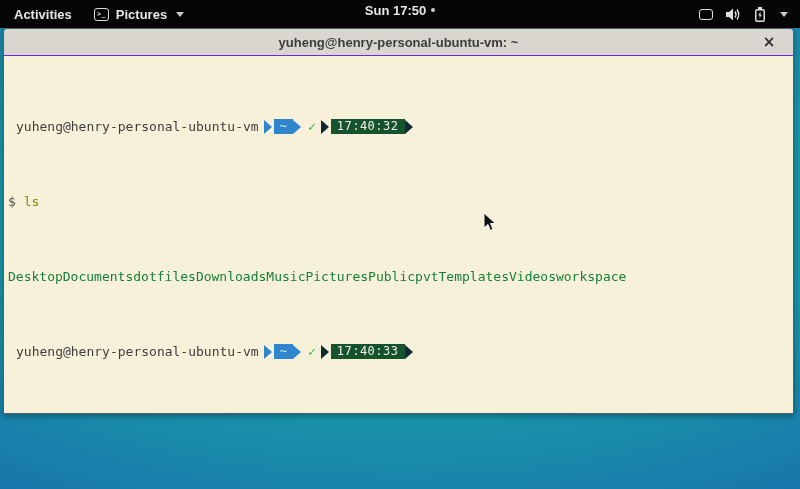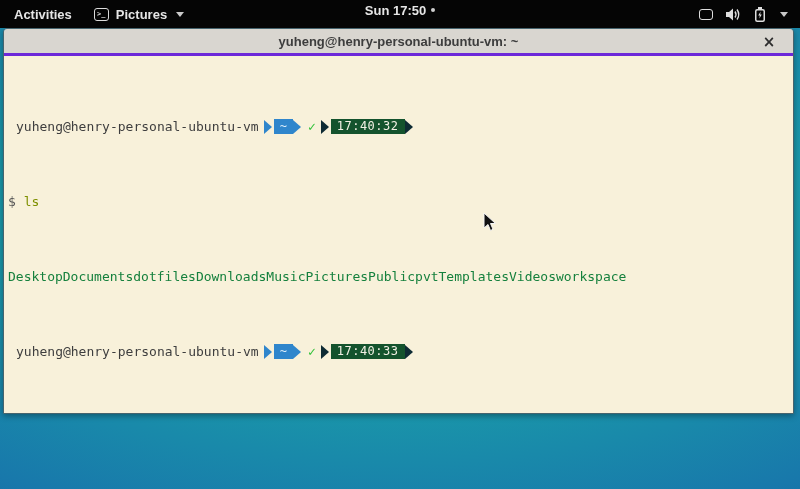--- a/index.html
+++ b/index.html
@@ -44,21 +44,21 @@
 
   
   .window {
     position:absolute; left:3px; top:28px; width:791px; height:386px;
     border:1px solid #46646e; border-radius:4px 4px 0 0;
     box-shadow:0 2px 6px rgba(0,0,0,.35);
     display:flex; flex-direction:column; overflow:hidden;
     z-index:10;
   }
   .titlebar {
-    height:27px; background:#d9d6d0; border-bottom:3px solid #6d28d9;
+    height:27px; background:#d9d6d0; border-bottom:1px solid #6d28d9;
     display:flex; align-items:center; justify-content:center; position:relative;
     font-size:13px; font-weight:bold; color:#3d3d3d; flex:0 0 auto;
   }
   .close-btn {
     position:absolute; right:14px; top:3px; width:20px; height:20px;
     display:flex; align-items:center; justify-content:center;
     font-size:15px; font-weight:bold; color:#2e2e2e; cursor:pointer;
     font-family:"DejaVu Sans", sans-serif;
   }
   .term-body {

